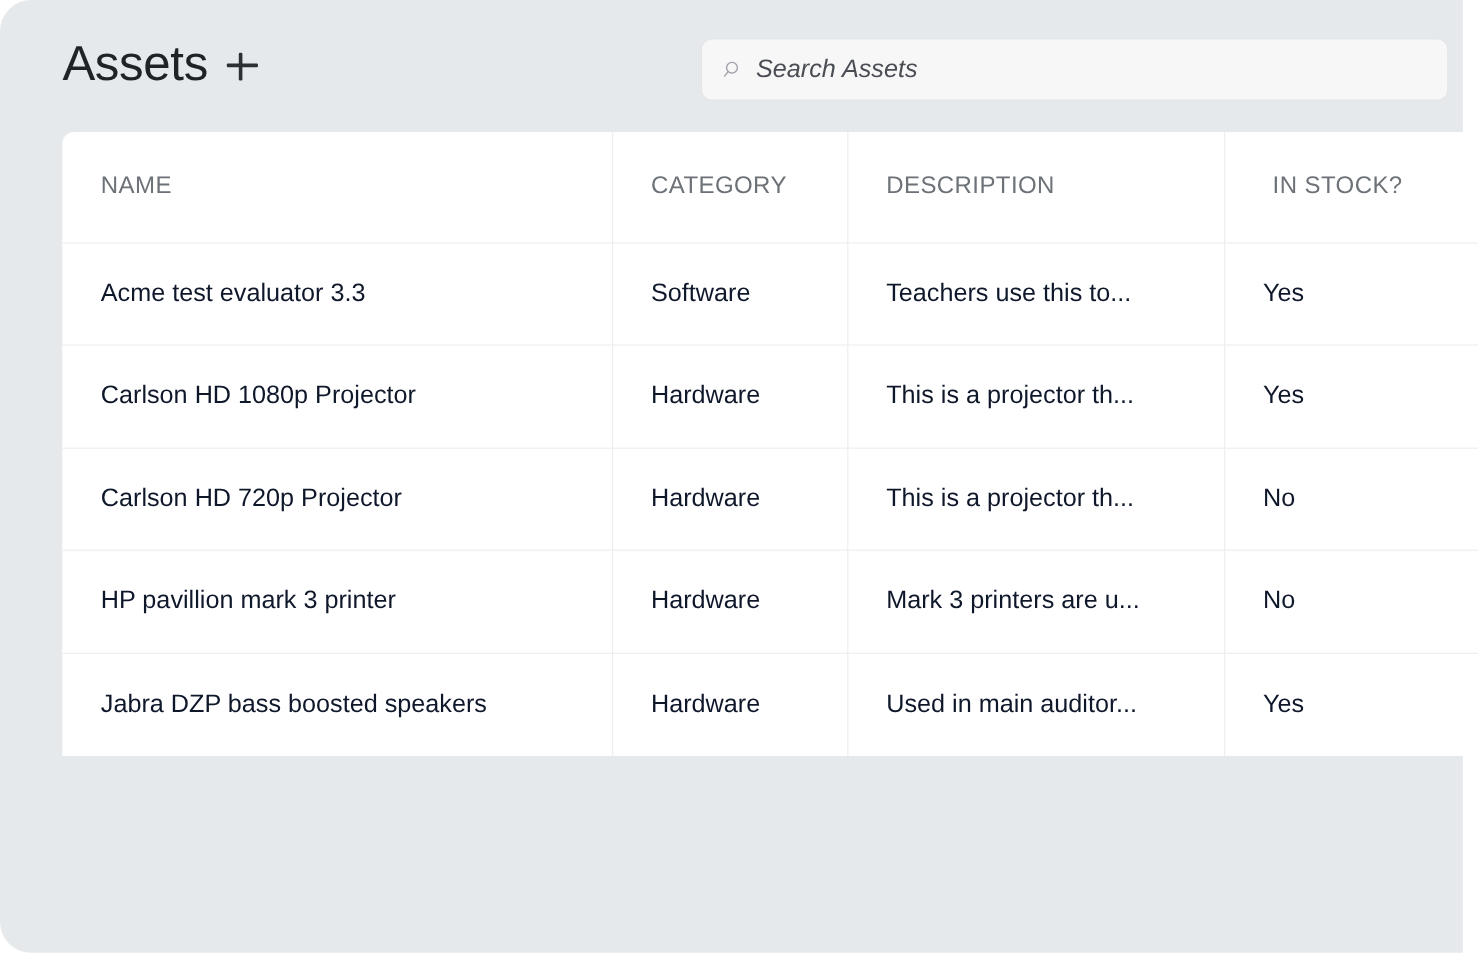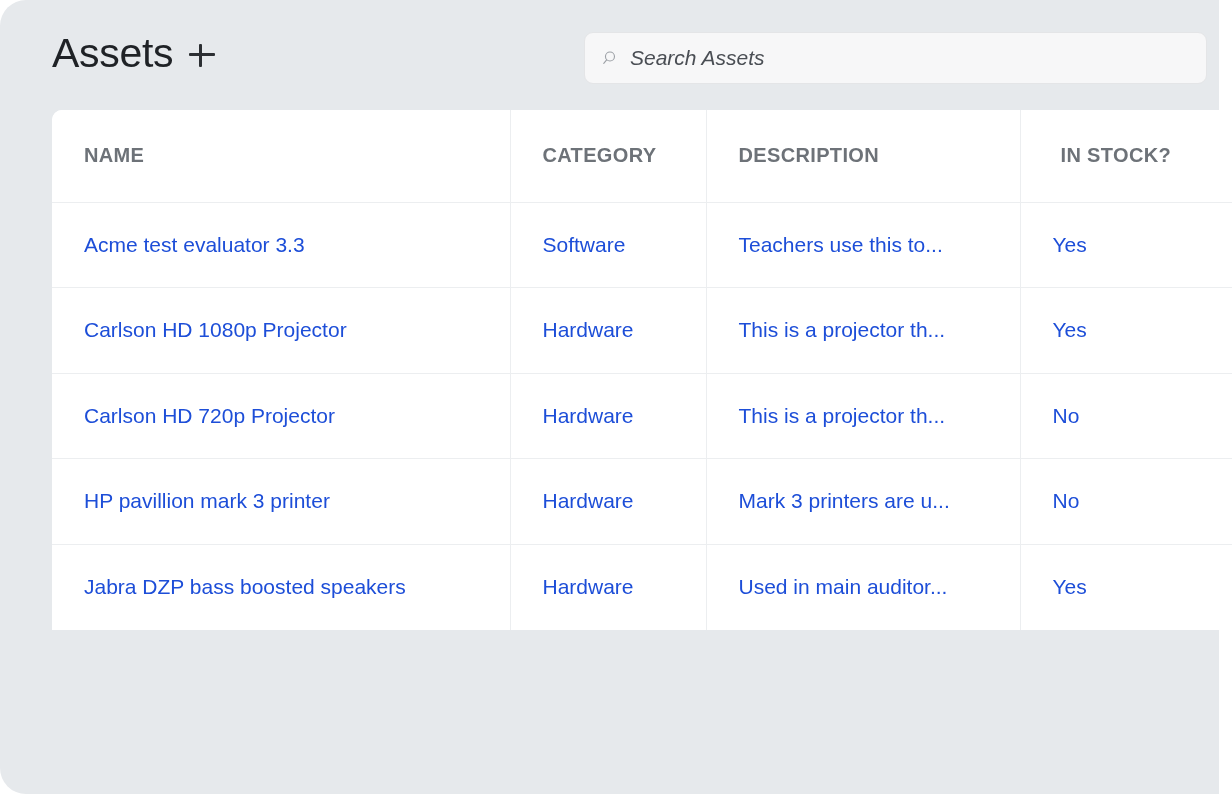--- a/index.html
+++ b/index.html
@@ -143,37 +143,37 @@
     table-layout: fixed;
   }
 
   table.assets-table col.c-name     { width: 458px; }
   table.assets-table col.c-category { width: 196px; }
   table.assets-table col.c-desc     { width: 314px; }
   table.assets-table col.c-stock    { width: 212px; }
 
   .assets-table th {
     text-align: left;
-    font-weight: 700;
+    font-weight: 400;
     font-size: 20px;
     color: #6d7278;
     letter-spacing: 0.35px;
     padding: 0 0 0 32px;
     height: 92px;
     vertical-align: middle;
     border-bottom: 1px solid #eceef0;
     border-right: 1px solid #eceef0;
     background: #ffffff;
     white-space: nowrap;
   }
   .assets-table th:last-child { border-right: none; padding-left: 40px; }
 
   .assets-table td {
     font-size: 21px;
-    color: #1d4ed8;
+    color: #0f172a;
     padding: 0 14px 0 32px;
     height: 85.5px;
     vertical-align: middle;
     border-bottom: 1px solid #eceef0;
     border-right: 1px solid #eceef0;
     background: #ffffff;
     white-space: nowrap;
     overflow: hidden;
   }
   .assets-table td:last-child { border-right: none; }

